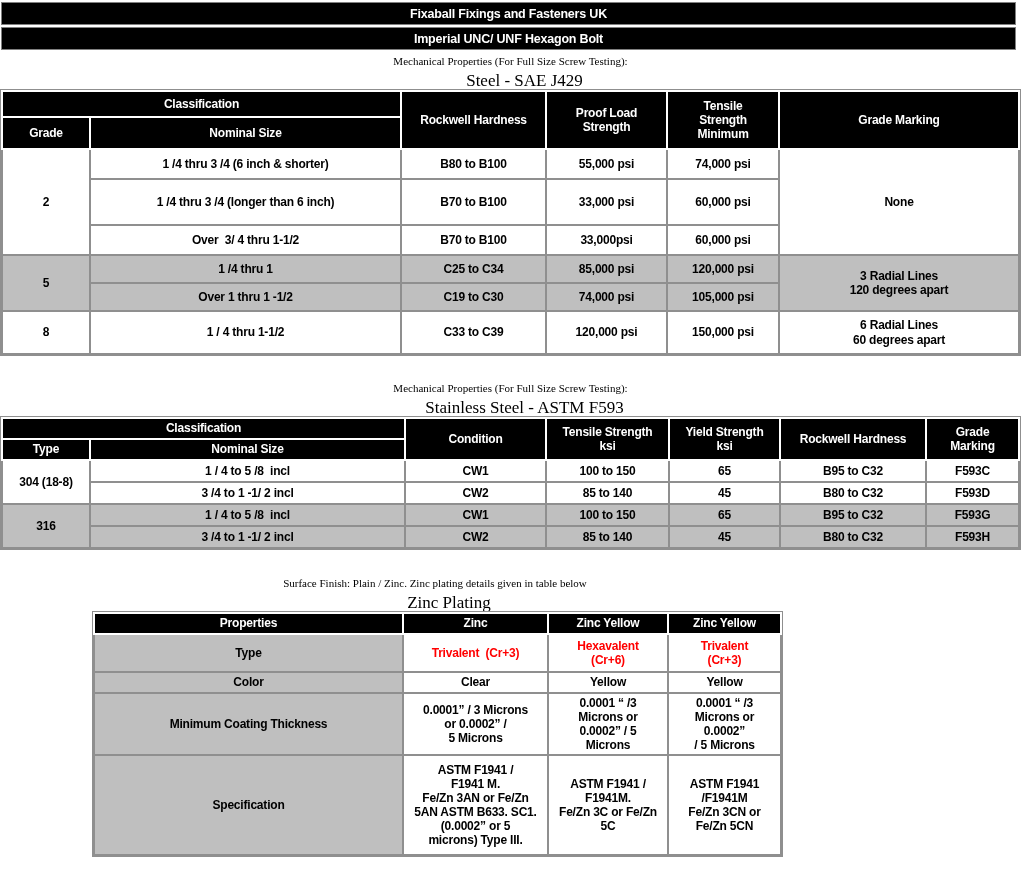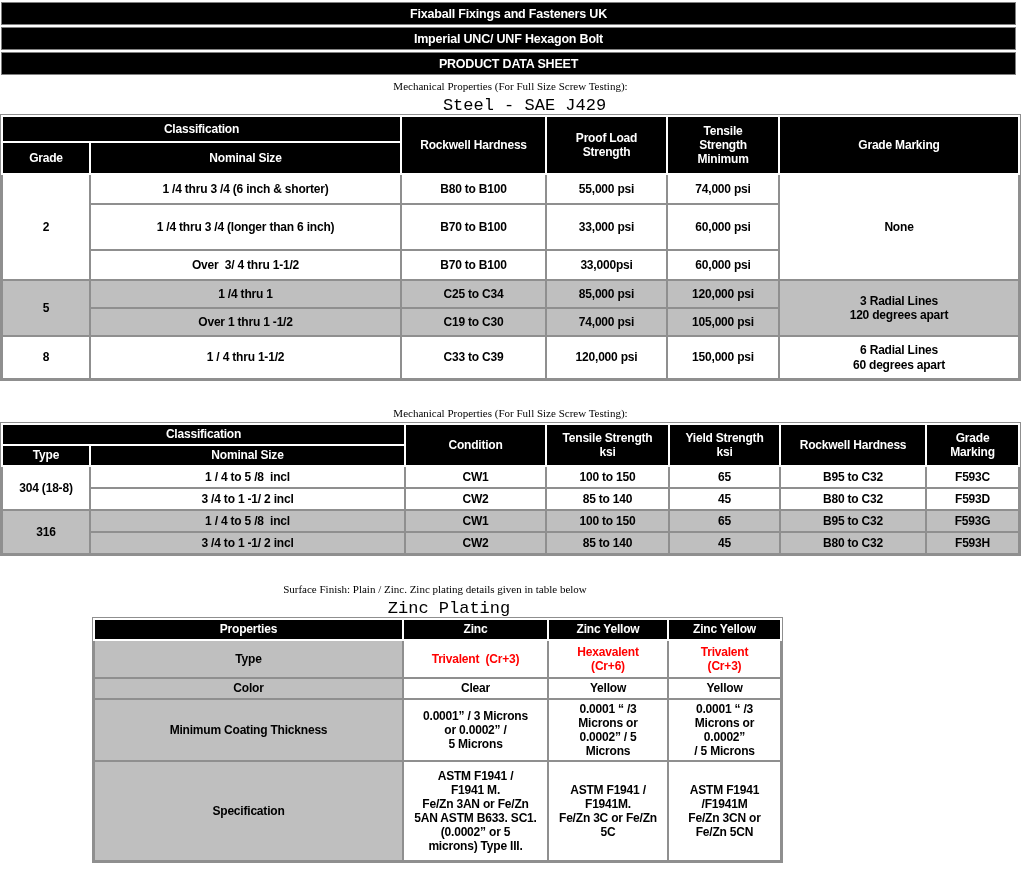--- a/index.html
+++ b/index.html
@@ -15,21 +15,21 @@
     color:#ffffff; font-weight:bold; font-size:12.5px; letter-spacing:-0.2px;
     display:flex; align-items:center; justify-content:center;
     margin-bottom:2px;
   }
   
   .doc-title {
     font-family:"Liberation Serif", serif; font-size:11px; line-height:19px;
     text-align:center; color:#000;
   }
   .doc-subtitle {
-    font-family:Liberation Mono, monospace; font-size:17px; line-height:19px;
+    font-family:Liberation Serif, serif; font-size:17px; line-height:19px;
     text-align:center; color:#000;margin-left:28px;
   }
   
   table { border-collapse:collapse; table-layout:fixed; outline:1px solid #8f8f8f; background:#fff; }
   td, th {
     border:2px solid #8f8f8f; padding:0 2px;
     text-align:center; vertical-align:middle;
     font-size:12px; font-weight:bold; letter-spacing:-0.2px; line-height:1.18;
     white-space:pre-wrap; word-wrap:break-word; color:#000;
   }
@@ -43,21 +43,20 @@
   .zinc-head { width:870px; margin-top:25px; }
 </style>
 </head>
 <body>
 
 <div class="page">
 
   <div class="bars">
     <div class="bar">Fixaball Fixings and Fasteners UK</div>
     <div class="bar">Imperial UNC/ UNF Hexagon Bolt</div>
-    <div class="bar">PRODUCT DATA SHEET</div>
   </div>
 
   <div class="doc-title mt-steel">Mechanical Properties (For Full Size Screw Testing):</div>
   <div class="doc-subtitle">Steel - SAE J429</div>
 
   <table class="t1">
     <colgroup>
       <col style="width:88px">
         <col style="width:311px">
         <col style="width:145px">
@@ -121,20 +120,21 @@
       <td>C33 to C39</td>
       <td>120,000 psi</td>
       <td>150,000 psi</td>
       <td>6 Radial Lines
 60 degrees apart</td>
     </tr>
   </tbody>
     </table>
 
   <div class="doc-title mt-stainless">Mechanical Properties (For Full Size Screw Testing):</div>
+  <div class="doc-subtitle">Stainless Steel - ASTM F593</div>
 
   <table class="t2">
     <colgroup>
       <col style="width:88px">
         <col style="width:315px">
         <col style="width:141px">
         <col style="width:123px">
       <col style="width:111px">
         <col style="width:146px">
         <col style="width:93px">

